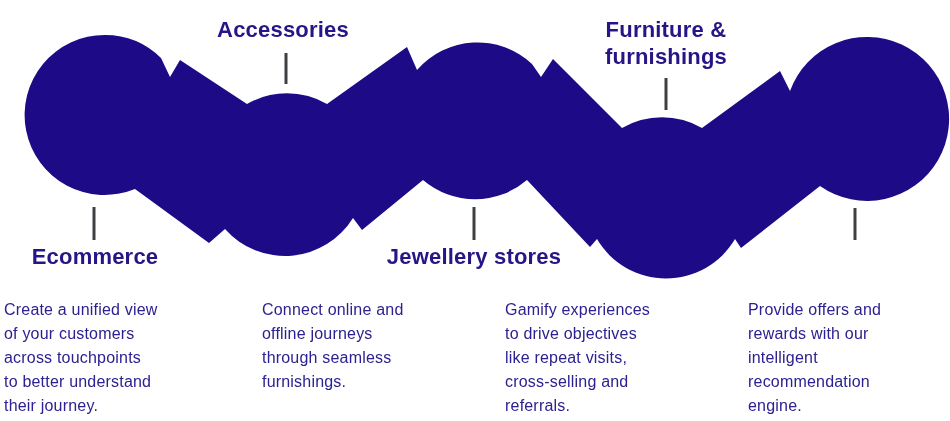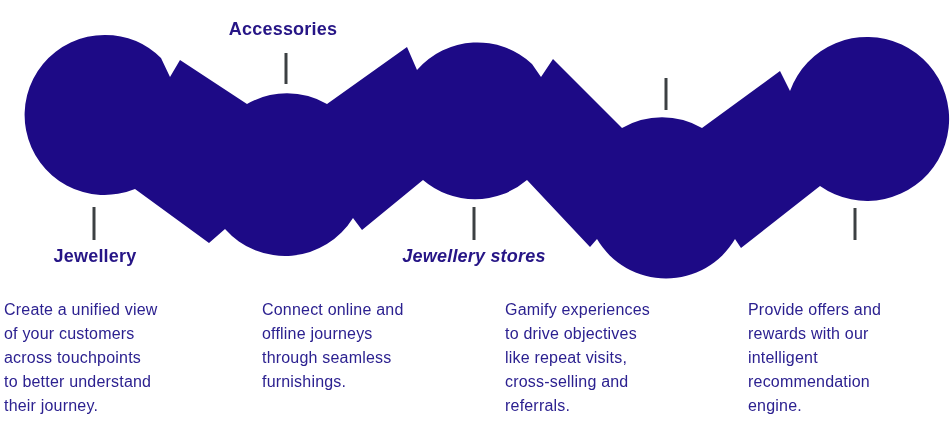--- a/index.html
+++ b/index.html
@@ -10,31 +10,31 @@
   body{background:var(--background);font-family:"Liberation Sans",sans-serif;}
   .canvas{
     position:relative;width:950px;height:421px;margin:0 auto;
     background:var(--background);overflow:hidden;
   }
   .ribbon-svg{position:absolute;left:0;top:0;width:950px;height:421px;}
   .ribbon{fill:var(--shape);}
   .tick{stroke:var(--tick);stroke-width:3;}
   .heading{
     position:absolute;width:180px;text-align:center;
-    color:var(--heading);font-weight:800;font-size:18px;line-height:27px;
+    color:var(--heading);font-weight:800;font-size:22px;line-height:27px;
     letter-spacing:.2px;white-space:pre-line;
   }
   .desc{
     position:absolute;width:184px;
     color:var(--body);font-size:16px;line-height:24px;letter-spacing:.2px;
     white-space:pre-line;
   }
   .h-ecommerce{left:5px;top:243px;}
   .h-accessories{left:193px;top:16px;}
-  .h-jewellery{left:384px;top:243px;font-style:italic;}
+  .h-jewellery{left:384px;top:243px;}
   .h-furniture{left:576px;top:16px;}
   .h-food{left:765px;top:243px;}
   .d-1{left:4px;top:298px;}
   .d-2{left:262px;top:298px;}
   .d-3{left:505px;top:298px;}
   .d-4{left:748px;top:298px;}
 </style>
 </head>
 <body>
 
@@ -50,23 +50,25 @@
          A80,80 0 0 1 423,180 L362,230 L353,218
          A80,80 0 0 1 225,229 L209,243 L135,189
          A80,80 0 1 1 105,35 Z"></path>
     <line class="tick" x1="94" y1="207" x2="94" y2="240"></line>
     <line class="tick" x1="286" y1="53" x2="286" y2="84"></line>
     <line class="tick" x1="474" y1="207" x2="474" y2="240"></line>
     <line class="tick" x1="666" y1="78" x2="666" y2="110"></line>
     <line class="tick" x1="855" y1="208" x2="855" y2="240"></line>
   </svg>
 
-  <div class="heading h-ecommerce">Jewellery</div>
+  <div class="heading h-ecommerce">Ecommerce</div>
   <div class="heading h-accessories">Accessories</div>
   <div class="heading h-jewellery">Jewellery stores</div>
+  <div class="heading h-furniture">Furniture &amp;
+furnishings</div>
 
   <div class="desc d-1">Create a unified view
 of your customers
 across touchpoints
 to better understand
 their journey.</div>
   <div class="desc d-2">Connect online and
 offline journeys
 through seamless
 furnishings.</div>

